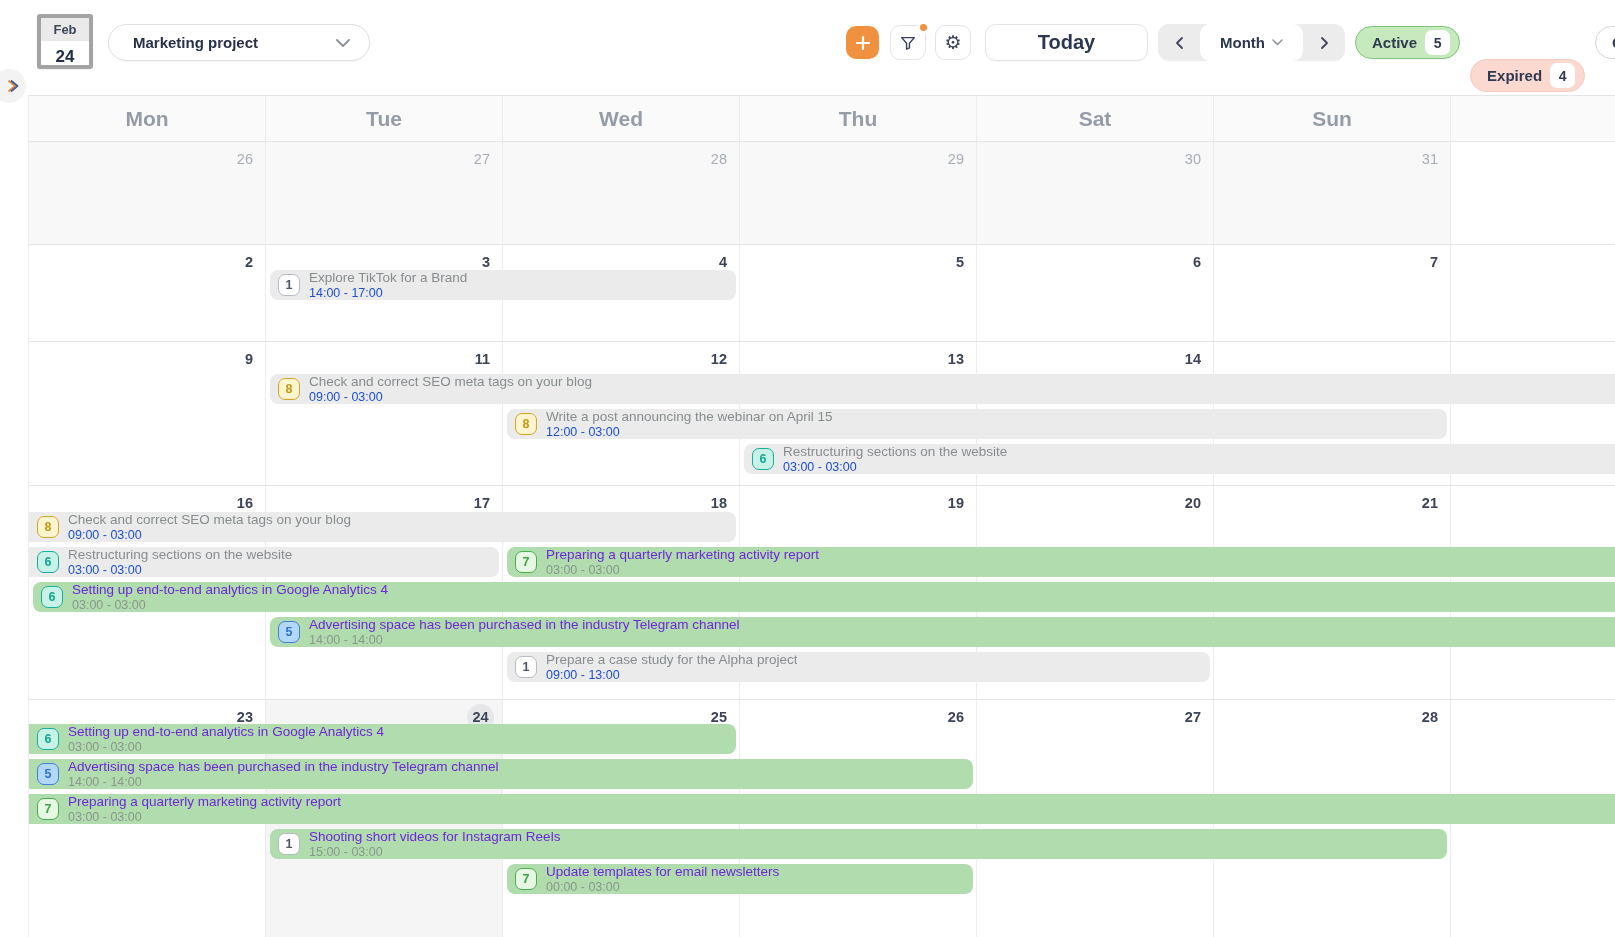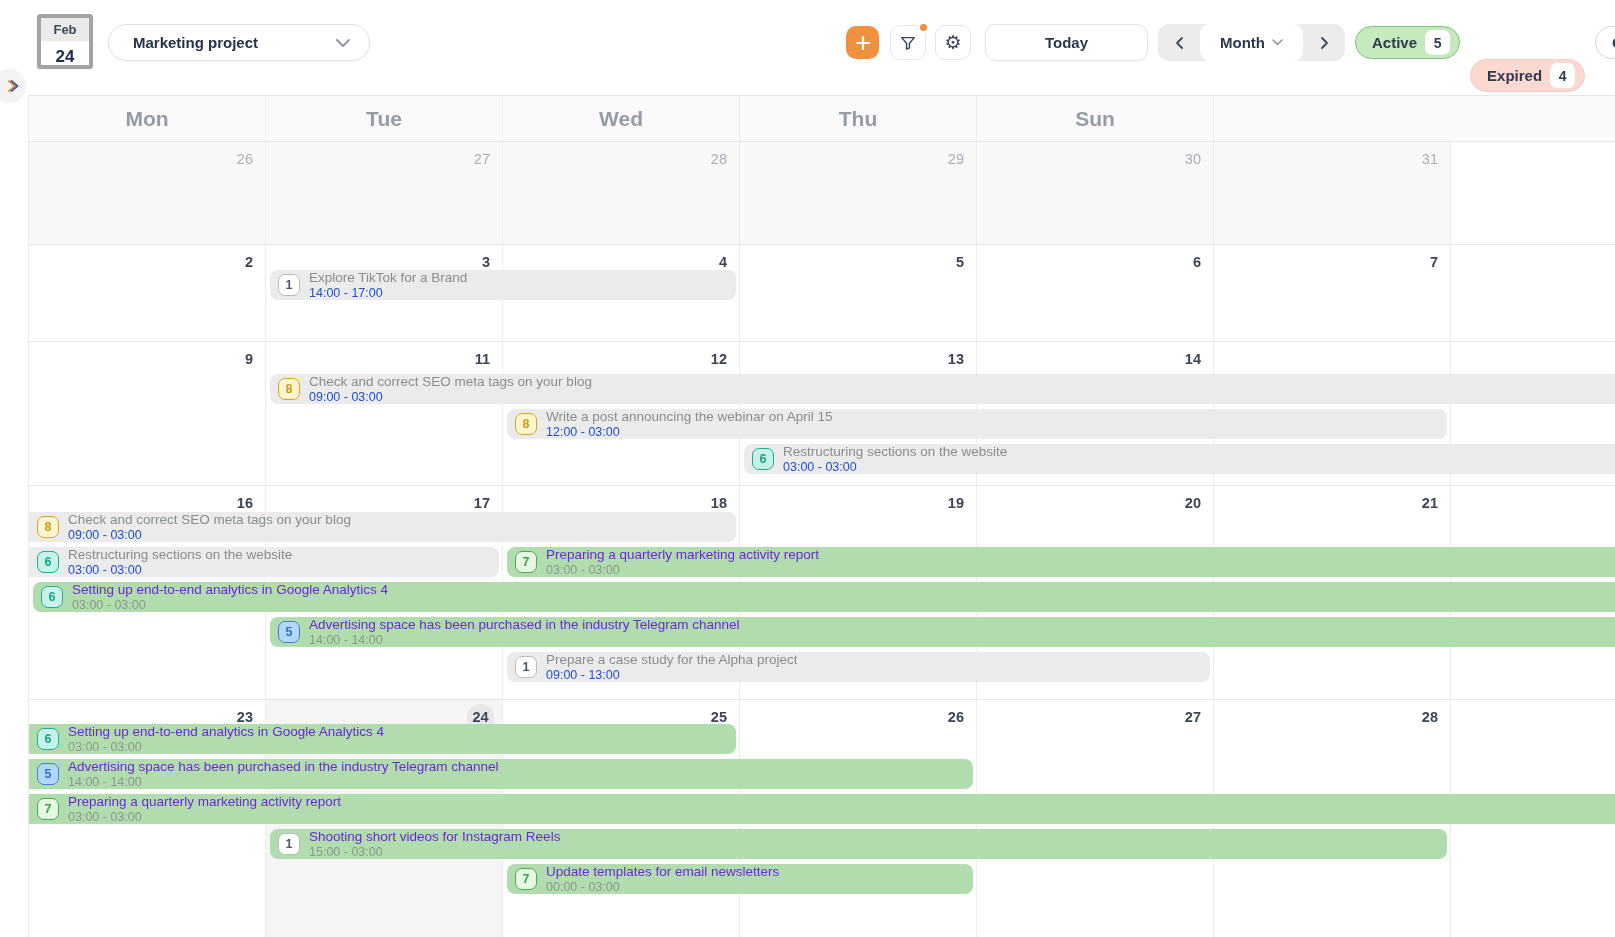--- a/index.html
+++ b/index.html
@@ -21,21 +21,21 @@
   .add-btn{position:absolute;left:846px;top:26px;width:33px;height:33px;border:none;border-radius:10px;
            background:#f0913f;display:flex;align-items:center;justify-content:center;cursor:pointer;padding:0;}
   .icon-btn{position:absolute;top:25px;width:36px;height:35px;border:1px solid #e4e4e4;border-radius:10px;
             background:#fff;display:flex;align-items:center;justify-content:center;cursor:pointer;padding:0;}
   .icon-btn.filter{left:890px;}
   .icon-btn.gear{left:935px;}
   .filter-dot{position:absolute;top:-4px;right:-4px;width:11px;height:11px;border-radius:50%;
               background:#f0913f;border:2px solid #fff;}
   .gear-glyph{font-family:"DejaVu Sans",sans-serif;font-size:19px;color:#3b475a;line-height:1;}
   .today-btn{position:absolute;left:985px;top:24px;width:163px;height:37px;border:1px solid #e4e4e4;
-             border-radius:11px;background:#fff;font-family:inherit;font-size:15px;font-weight:600;color:#2c3850;
+             border-radius:11px;background:#fff;font-family:inherit;font-size:20px;font-weight:600;color:#2c3850;
              cursor:pointer;box-shadow:0 1px 2px rgba(0,0,0,.04);}
   .nav-group{position:absolute;left:1158px;top:24px;width:187px;height:37px;background:#ececec;
              border-radius:11px;display:flex;align-items:stretch;overflow:hidden;}
   .nav-arrow{width:42px;border:none;background:transparent;display:flex;align-items:center;
              justify-content:center;cursor:pointer;padding:0;}
   .view-select{flex:1;background:#fff;border-radius:10px;display:flex;align-items:center;
                justify-content:center;gap:7px;cursor:pointer;}
   .view-select span{font-size:15px;font-weight:600;color:#2c3850;text-align:right;}
   .pills{position:absolute;left:1355px;top:26px;display:flex;gap:10px;}
   .pill{height:33px;border-radius:17px;display:flex;align-items:center;gap:8px;
@@ -162,20 +162,21 @@
     <polyline points="6.5,3 12.5,8 6.5,13" fill="none" stroke="#3e5f93" stroke-width="1.8" stroke-linecap="round" stroke-linejoin="round"></polyline>
   </svg>
 </button>
 
 <div class="grid">
   <div class="day-headers" id="dayHeaders">
       <div class="dh-cell">Mon</div>
       <div class="dh-cell">Tue</div>
       <div class="dh-cell">Wed</div>
       <div class="dh-cell">Thu</div>
+      <div class="dh-cell">Sat</div>
       <div class="dh-cell">Sun</div>
     </div>
   <div id="weeks">
       <div class="week" style="height: 103px;">
         <div class="cell cell-muted"><span class="dnum">26</span></div>
         <div class="cell cell-muted"><span class="dnum">27</span></div>
         <div class="cell cell-muted"><span class="dnum">28</span></div>
         <div class="cell cell-muted"><span class="dnum">29</span></div>
         <div class="cell cell-muted"><span class="dnum">30</span></div>
         <div class="cell cell-muted"><span class="dnum">31</span></div>

